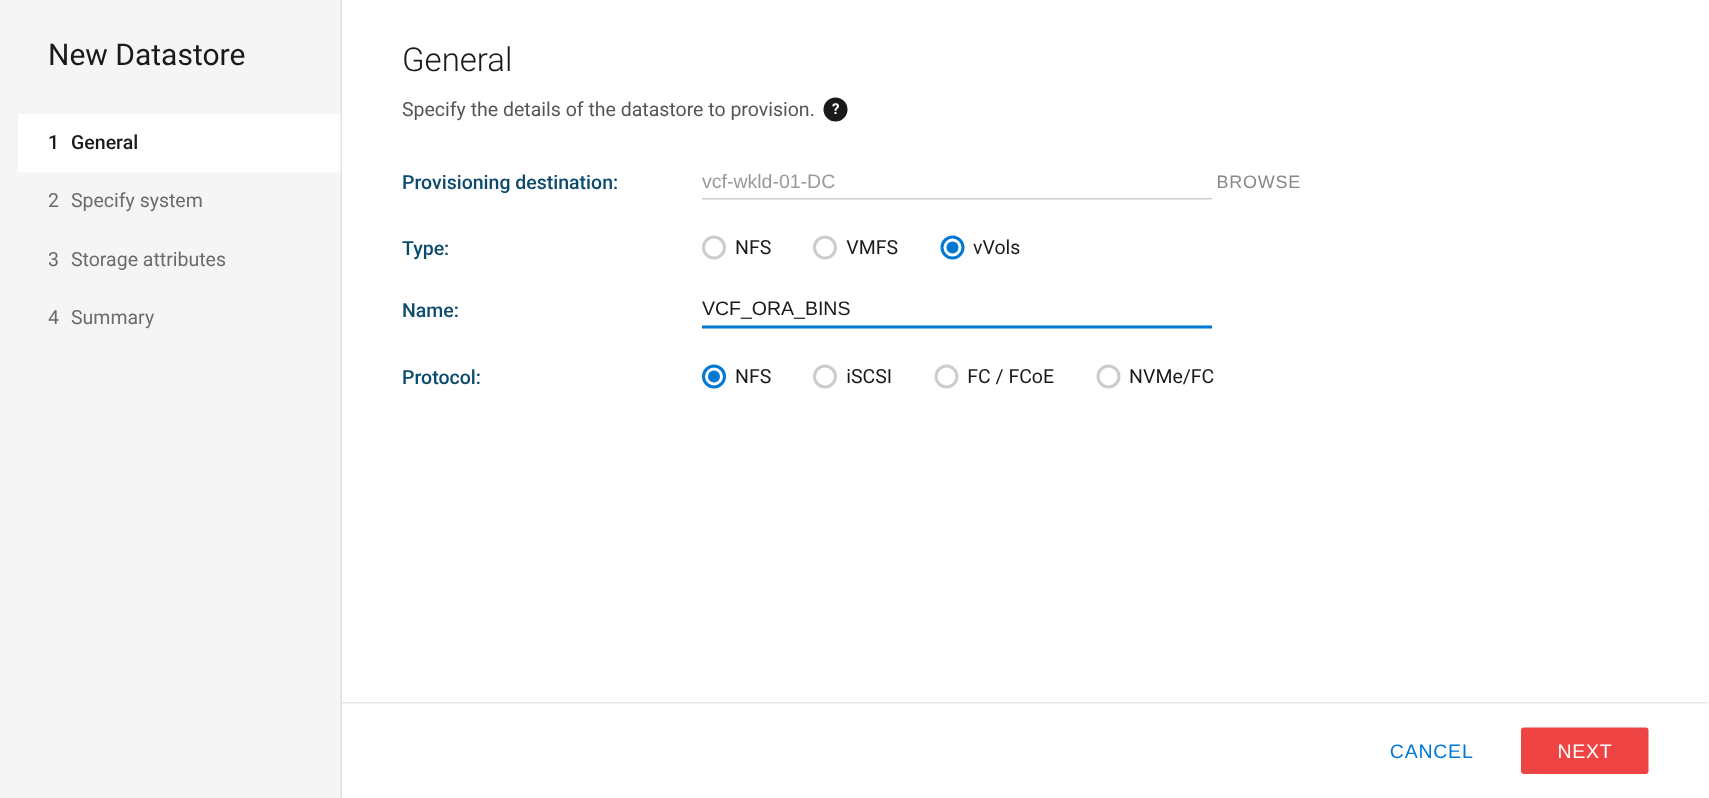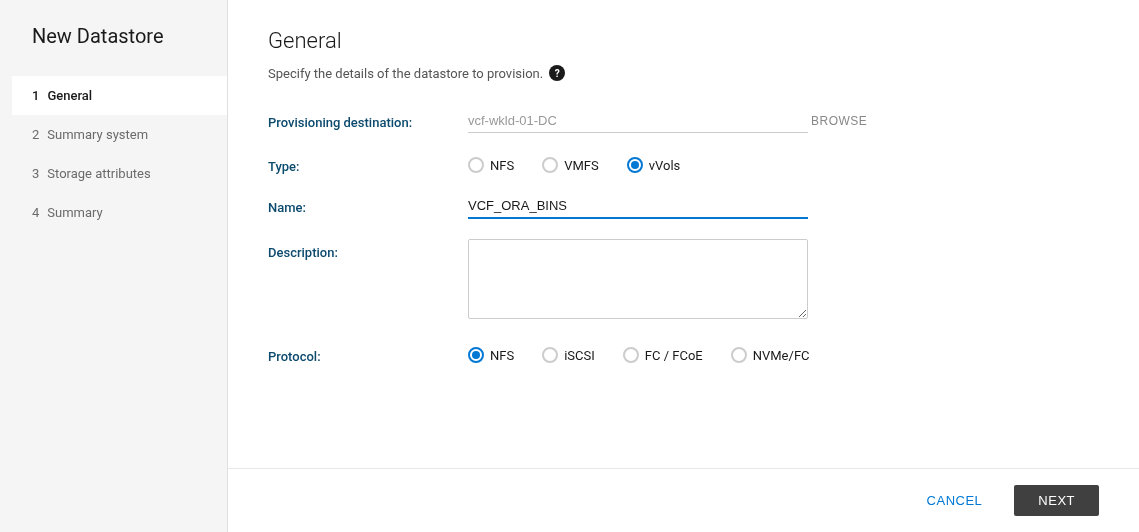--- a/index.html
+++ b/index.html
@@ -207,21 +207,21 @@
       border: none;
       color: #0078d4;
       font-size: 13px;
       font-weight: 500;
       cursor: pointer;
       padding: 8px 16px;
       text-transform: uppercase;
       letter-spacing: 0.5px;
     }
     .btn-next {
-      background: #404040;
+      background: #ef4444;
       border: none;
       color: white;
       font-size: 13px;
       font-weight: 500;
       cursor: pointer;
       padding: 8px 24px;
       text-transform: uppercase;
       letter-spacing: 0.5px;
       border-radius: 2px;
       text-align: right;
@@ -232,21 +232,21 @@
 
 <div class="sidebar">
   <div class="sidebar-title">New Datastore</div>
 
   <div class="sidebar-item active">
     <span class="step-num">1</span>
     <span>General</span>
   </div>
   <div class="sidebar-item">
     <span class="step-num">2</span>
-    <span>Summary system</span>
+    <span>Specify system</span>
   </div>
   <div class="sidebar-item">
     <span class="step-num">3</span>
     <span>Storage attributes</span>
   </div>
   <div class="sidebar-item">
     <span class="step-num">4</span>
     <span>Summary</span>
   </div>
 </div>
@@ -286,26 +286,20 @@
     </div>
   </div>
 
   <div class="form-row">
     <div class="form-label">Name:</div>
     <div class="form-control">
       <input class="name-input" value="VCF_ORA_BINS" style="">
     </div>
   </div>
 
-  <div class="form-row">
-    <div class="form-label">Description:</div>
-    <div class="form-control">
-      <textarea class="desc-textarea" style=""></textarea>
-    </div>
-  </div>
 
   <div class="form-row">
     <div class="form-label">Protocol:</div>
     <div class="form-control">
       <div class="radio-group">
         <label class="radio-option">
           <div class="radio-circle selected"></div>
           <span>NFS</span>
         </label>
         <label class="radio-option">

